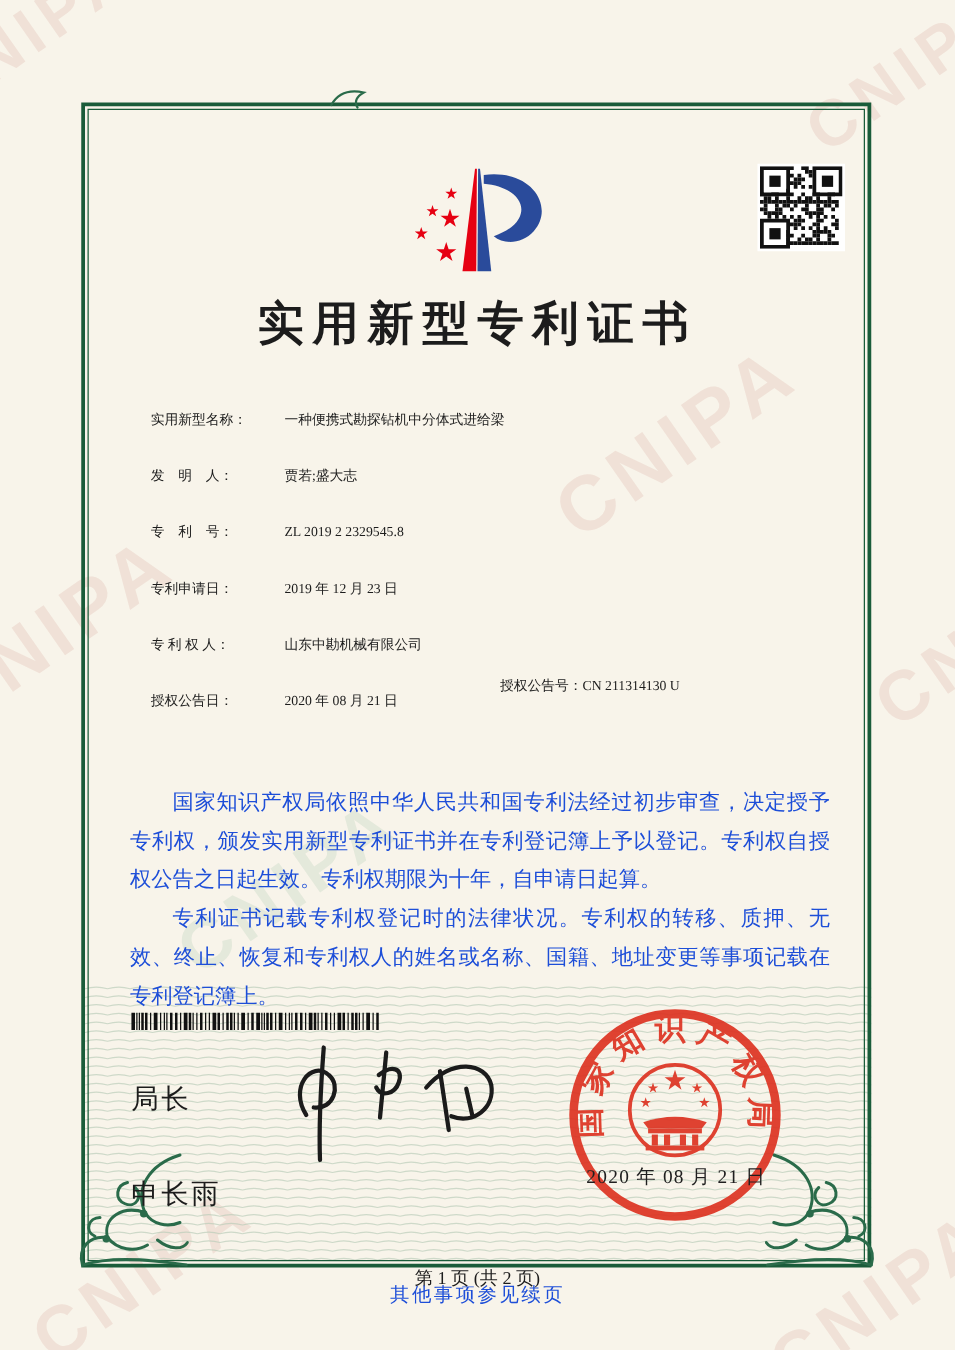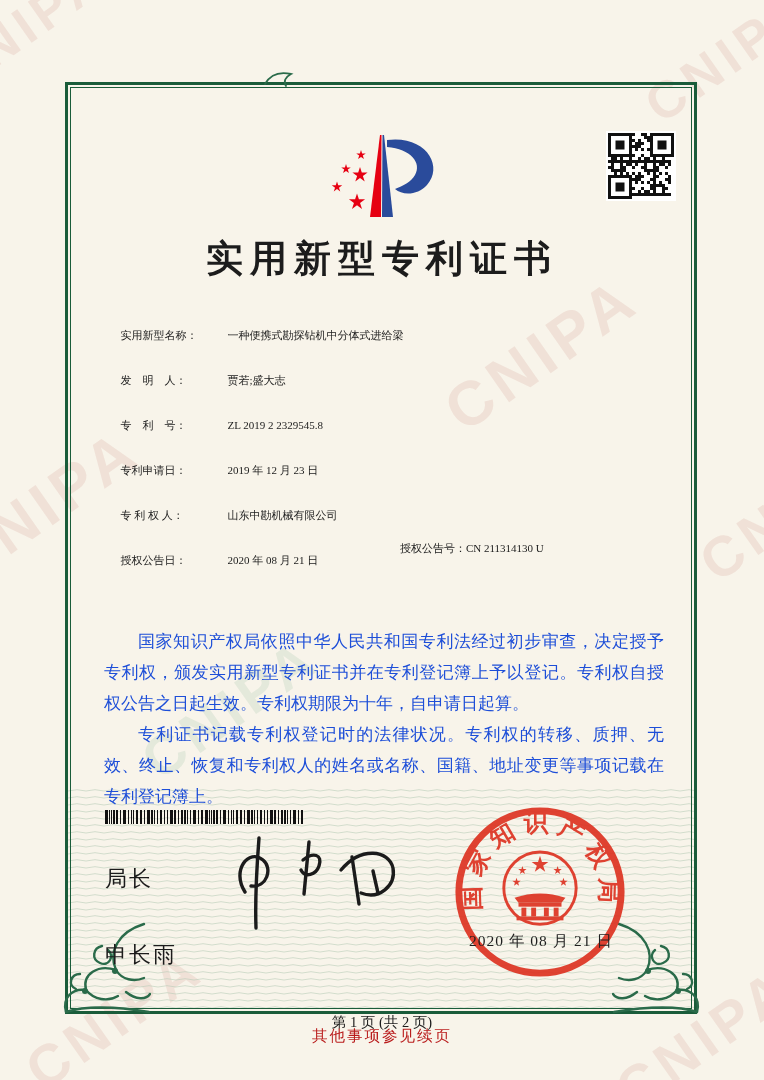--- a/index.html
+++ b/index.html
@@ -49,21 +49,21 @@
   .seal{position:absolute;left:452px;top:804px;}
   .seal-date{
     position:absolute;left:455px;top:931px;width:172px;text-align:center;
     font-size:15.5px;color:#1f1f1f;letter-spacing:1px;
   }
   .page-footer{
     position:absolute;left:0;top:985px;width:764px;text-align:center;font-size:14.5px;margin-top:28px;
   }
   .continuation{
     position:absolute;left:0;top:1026px;width:764px;text-align:center;
-    font-size:15.5px;color:#b91c1c;letter-spacing:2px;
+    font-size:15.5px;color:#1d4ed8;letter-spacing:2px;
   }
   .corner{position:absolute;}
   .corner.bl{left:56px;top:922px;}
   .corner.br{left:612px;top:922px;transform:scaleX(-1);}
   .topcurl{position:absolute;left:262px;top:64px;}
 </style>
 </head>
 <body>
 
 <div class="stage">

